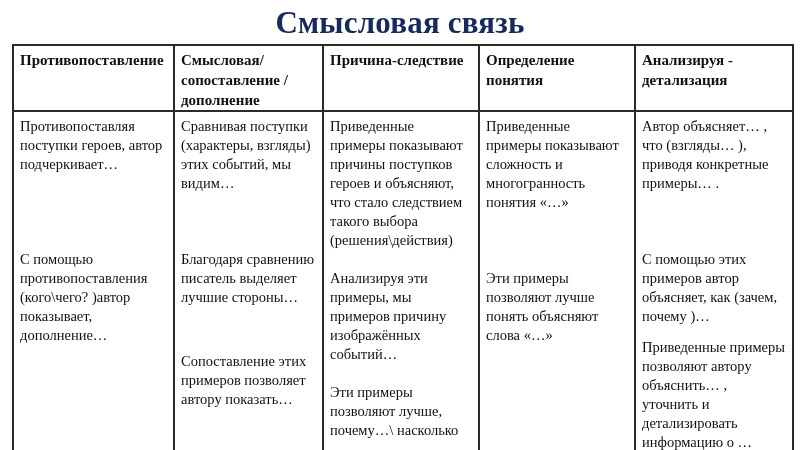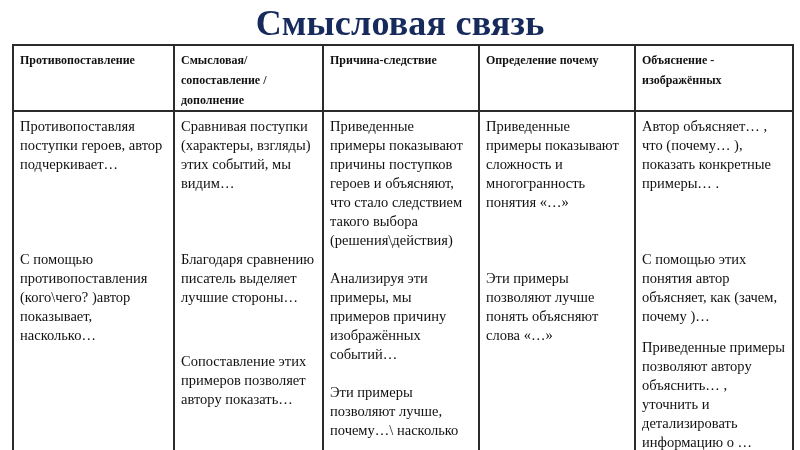--- a/index.html
+++ b/index.html
@@ -7,21 +7,21 @@
       width: 800px; height: 450px; overflow: hidden;
       background: #ffffff;
       font-family: "Liberation Serif", serif;
       position: relative;
     }
     .title {
       position: absolute; left: 0; top: 4px; width: 800px;
       text-align: center;
       font-family: "Liberation Serif", serif;
       font-weight: bold;
-      font-size: 36px;
+      font-size: 31px;
       color: #162a5c;
       line-height: 38px;
       letter-spacing: 0.2px;
     }
     table.grid {
       position: absolute; left: 12px; top: 44px;
       width: 780px;
       border-collapse: collapse;
       table-layout: fixed;
     }
@@ -30,21 +30,21 @@
       vertical-align: top;
       text-align: left;
       padding: 3px 6px 0 6px;
       color: #111;
       font-size: 14px;
       line-height: 19px;
     }
     table.grid th {
       font-weight: bold;
       height: 56px;
-      font-size: 12px;
+      font-size: 15px;
       padding-top: 4px;
       line-height: 20px;
     }
     table.grid tbody td {
       height: 410px;
       border-bottom: none;
       padding-top: 5px;
       font-size: 14.5px;
       line-height: 19px;
     }
@@ -61,44 +61,44 @@
     <col style="width:149px">
     <col style="width:156px">
     <col style="width:156px">
     <col style="width:158px">
   </colgroup>
   <thead>
     <tr>
       <th>Противопоставление</th>
       <th>Смысловая/ сопоставление / дополнение</th>
       <th>Причина-следствие</th>
-      <th>Определение почему</th>
-      <th>Объяснение - изображённых</th>
+      <th>Определение понятия</th>
+      <th>Анализируя - детализация</th>
     </tr>
   </thead>
   <tbody>
     <tr>
       <td>
         <p class="para" style="margin-top:0">Противопоставляя поступки героев, автор подчеркивает…</p>
-        <p class="para" style="margin-top:76px">С помощью противопоставления (кого\чего? )автор показывает, насколько…</p>
+        <p class="para" style="margin-top:76px">С помощью противопоставления (кого\чего? )автор показывает, дополнение…</p>
       </td>
       <td>
         <p class="para" style="margin-top:0">Сравнивая поступки (характеры, взгляды) этих событий, мы видим…</p>
         <p class="para" style="margin-top:57px">Благодаря сравнению писатель выделяет лучшие стороны…</p>
         <p class="para" style="margin-top:45px">Сопоставление этих примеров позволяет автору показать…</p>
       </td>
       <td>
         <p class="para" style="margin-top:0">Приведенные примеры показывают причины поступков героев и объясняют, что стало  следствием такого выбора (решения\действия)</p>
         <p class="para" style="margin-top:19px">Анализируя эти примеры, мы примеров причину изображённых событий…</p>
         <p class="para" style="margin-top:19px">Эти примеры позволяют лучше, почему…\ насколько</p>
       </td>
       <td>
         <p class="para" style="margin-top:0">Приведенные примеры показывают сложность и многогранность понятия «…»</p>
         <p class="para" style="margin-top:57px">Эти примеры позволяют лучше понять объясняют слова «…»</p>
       </td>
       <td>
-        <p class="para" style="margin-top:0">Автор объясняет… , что (почему… ), показать конкретные примеры… .</p>
-        <p class="para" style="margin-top:57px">С помощью этих понятия автор объясняет, как (зачем, почему )…</p>
+        <p class="para" style="margin-top:0">Автор объясняет… , что (взгляды… ), приводя конкретные примеры… .</p>
+        <p class="para" style="margin-top:57px">С помощью этих примеров автор объясняет, как (зачем, почему )…</p>
         <p class="para" style="margin-top:12px">Приведенные примеры позволяют автору объяснить… , уточнить и детализировать информацию о …</p>
       </td>
     </tr>
   </tbody>
 </table>
 
 </body></html>

